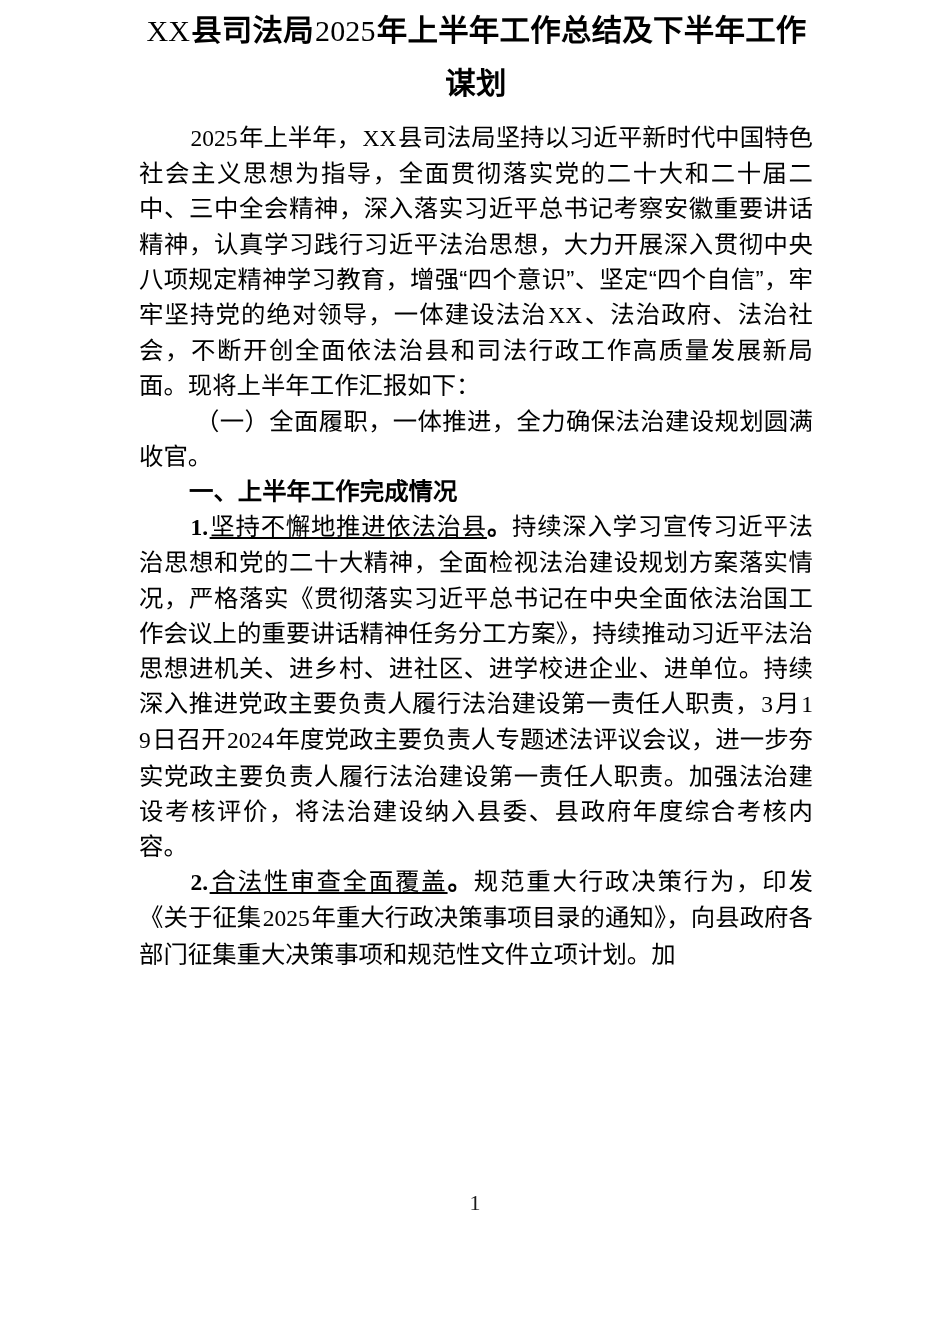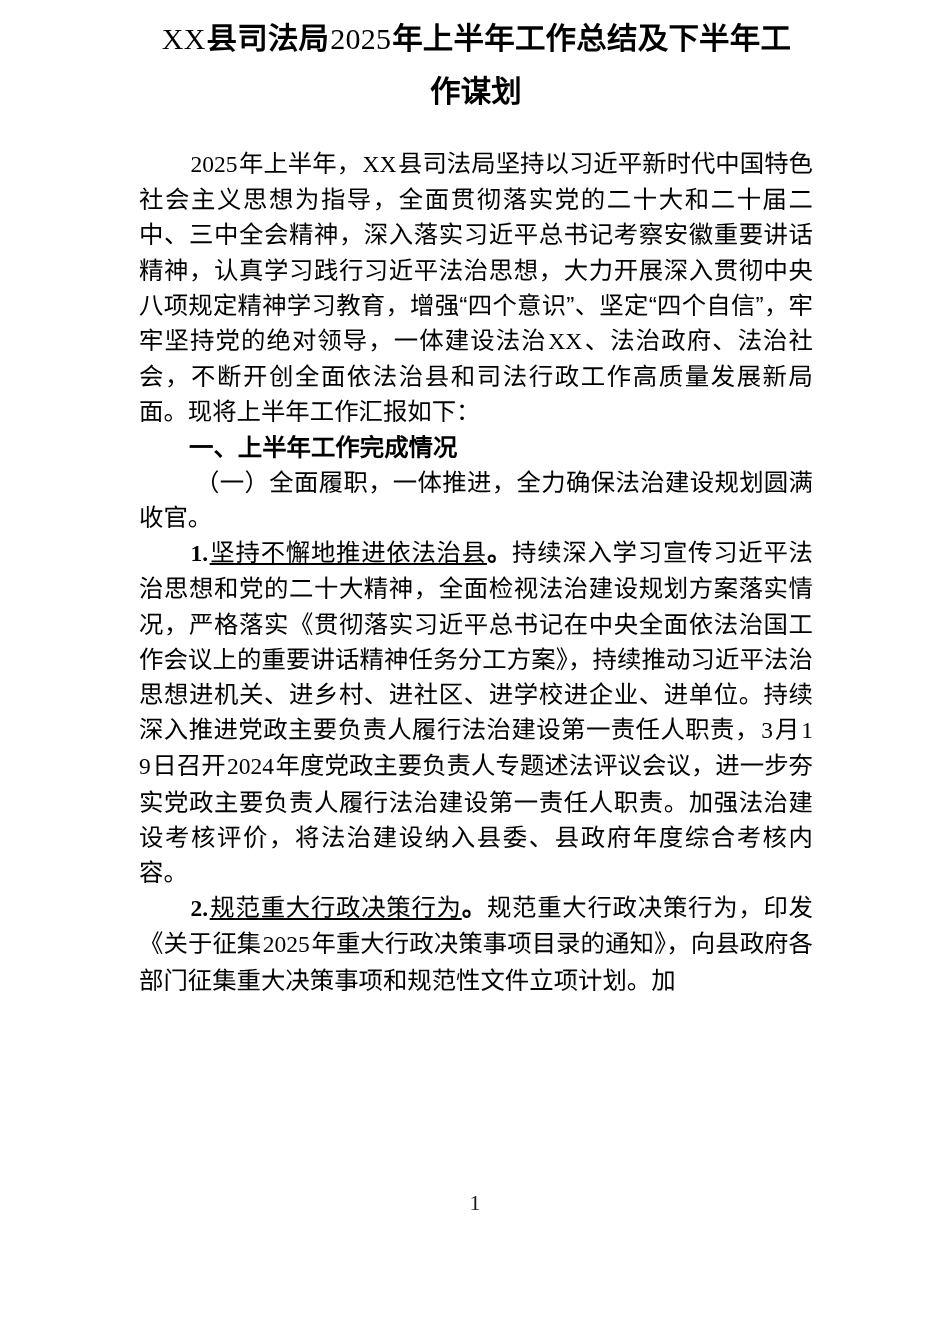--- a/index.html
+++ b/index.html
@@ -18,39 +18,39 @@
   }
   .content {
     position: absolute;
     left: 139px;
     top: 0;
     width: 674px;
   }
 
   
   .doc-title {
-    margin: 12px;
+    margin: 4px;
     font-family: "Liberation Sans", "DejaVu Sans", sans-serif;
     font-weight: 600;
     font-size: 30.5px;
     line-height: 53px;
     color: #000000;
     text-align: center;
     letter-spacing: 0.2px;
   }
   .doc-title .latin {
     font-family: "Liberation Serif", "DejaVu Serif", serif;
     font-weight: 500;
     font-size: 30px;
     padding: 0 1px;
   }
 
   
   .body-block {
-    margin-top: 28px;
+    margin-top: 10px;
   }
   p.para {
     margin: 0;
     font-family: "Liberation Sans", "DejaVu Sans", sans-serif;
     font-weight: 400;
     font-size: 24.4px;
     line-height: 35.2px;
     color: #000000;
     text-align: justify;
     text-justify: inter-ideograph;
@@ -94,26 +94,26 @@
 <div class="page">
 
   <div class="content">
 
     <h1 class="doc-title"><span class="latin">XX</span><span>县司法局</span><span class="latin">2025</span><span>年上半年工作总结及下半年工作谋划</span></h1>
 
     <div class="body-block">
 
       <p class="para indent2"><span class="latin">2025</span><span>年上半年，</span><span class="latin">XX</span><span>县司法局坚持以习近平新时代中国特色社会主义思想为指导，全面贯彻落实党的二十大和二十届二中、三中全会精神，深入落实习近平总书记考察安徽重要讲话精神，认真学习践行习近平法治思想，大力开展深入贯彻中央八项规定精神学习教育，增强“四个意识”、坚定“四个自信”，牢牢坚持党的绝对领导，一体建设法治</span><span class="latin">XX</span><span>、法治政府、法治社会，不断开创全面依法治县和司法行政工作高质量发展新局面。现将上半年工作汇报如下：</span></p>
 
+      <p class="para indent2b"><span>（一）全面履职，一体推进，全力确保法治建设规划圆满收官。</span></p>
+
       <p class="para indent2"><span class="hd-bold">一、上半年工作完成情况</span></p>
-
-      <p class="para indent2b"><span>（一）全面履职，一体推进，全力确保法治建设规划圆满收官。</span></p>
 
       <p class="para indent2"><span class="latin hd-bold">1.</span><span class="hd-bold-ul">坚持不懈地推进依法治县</span><span class="hd-bold">。</span><span>持续深入学习宣传习近平法治思想和党的二十大精神，全面检视法治建设规划方案落实情况，严格落实《贯彻落实习近平总书记在中央全面依法治国工作会议上的重要讲话精神任务分工方案》，持续推动习近平法治思想进机关、进乡村、进社区、进学校进企业、进单位。持续深入推进党政主要负责人履行法治建设第一责任人职责，</span><span class="latin">3</span><span>月</span><span class="latin">19</span><span>日召开</span><span class="latin">2024</span><span>年度党政主要负责人专题述法评议会议，进一步夯实党政主要负责人履行法治建设第一责任人职责。加强法治建设考核评价，将法治建设纳入县委、县政府年度综合考核内容。</span></p>
 
-      <p class="para indent2"><span class="latin hd-bold">2.</span><span class="hd-bold-ul">规范重大行政决策行为</span><span class="hd-bold">。</span><span>规范重大行政决策行为，印发《关于征集</span><span class="latin">2025</span><span>年重大行政决策事项目录的通知》，向县政府各部门征集重大决策事项和规范性文件立项计划。加</span></p>
+      <p class="para indent2"><span class="latin hd-bold">2.</span><span class="hd-bold-ul">合法性审查全面覆盖</span><span class="hd-bold">。</span><span>规范重大行政决策行为，印发《关于征集</span><span class="latin">2025</span><span>年重大行政决策事项目录的通知》，向县政府各部门征集重大决策事项和规范性文件立项计划。加</span></p>
 
     </div>
   </div>
 
   <div class="page-number">1</div>
 
 </div>
 
 </body></html>

